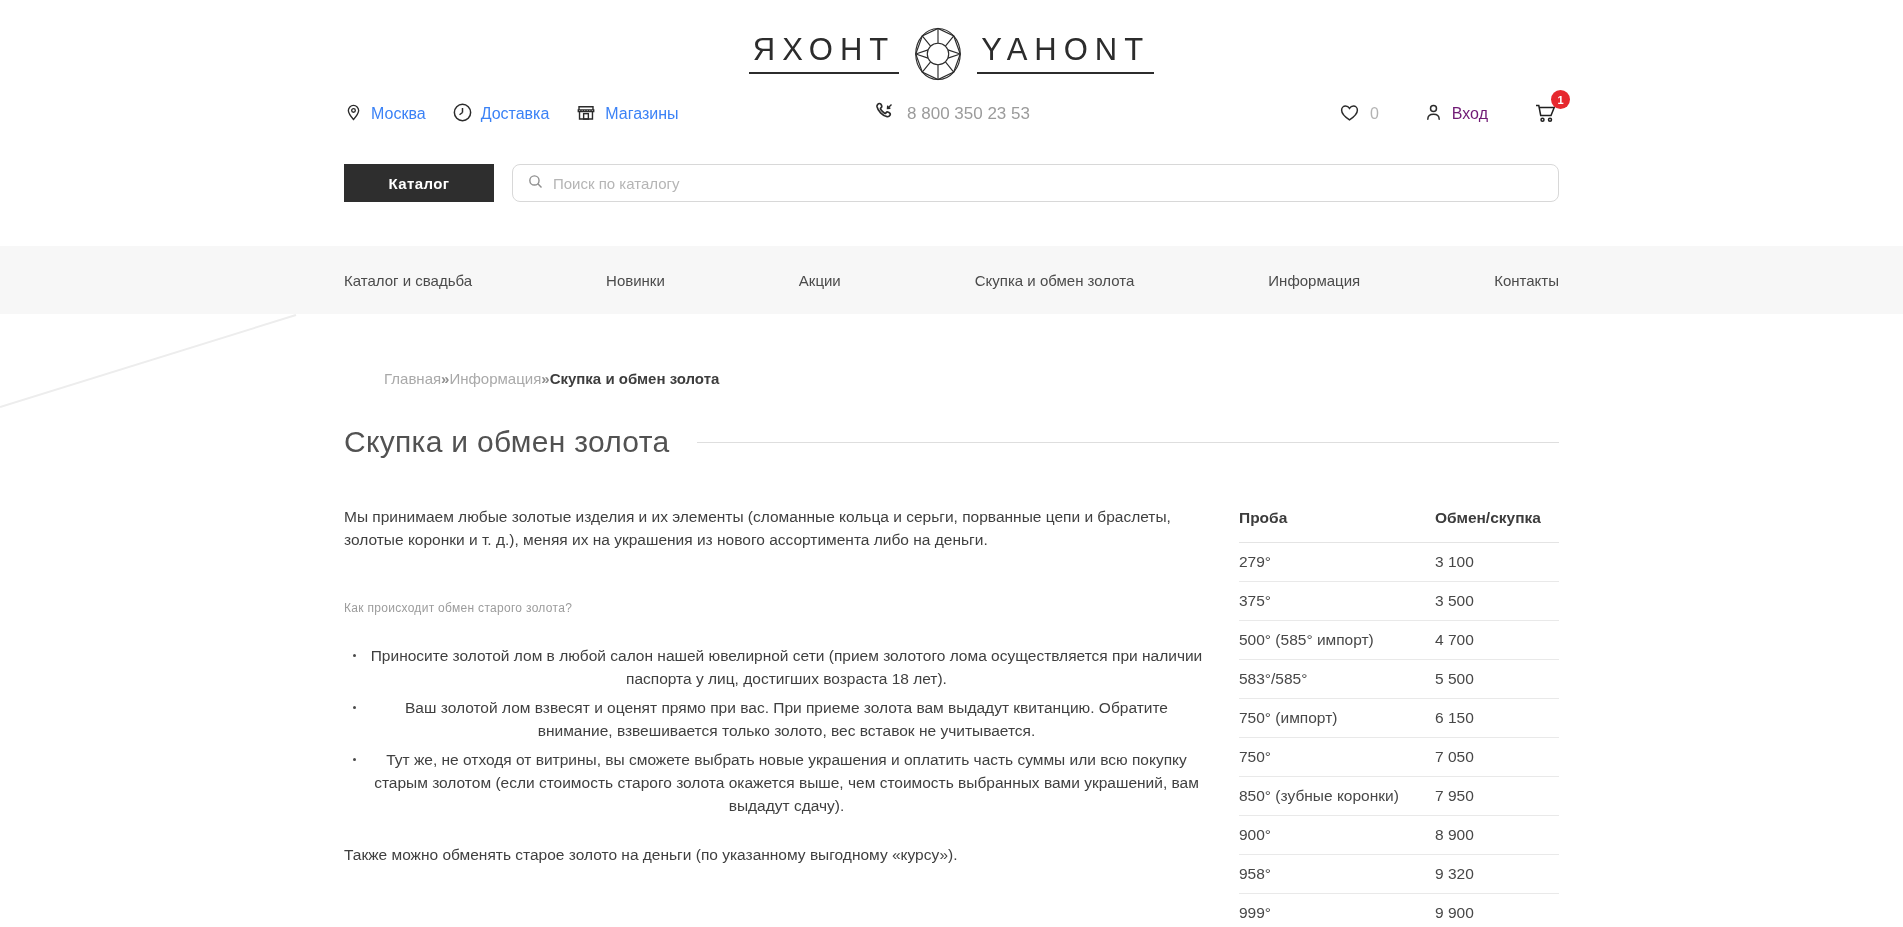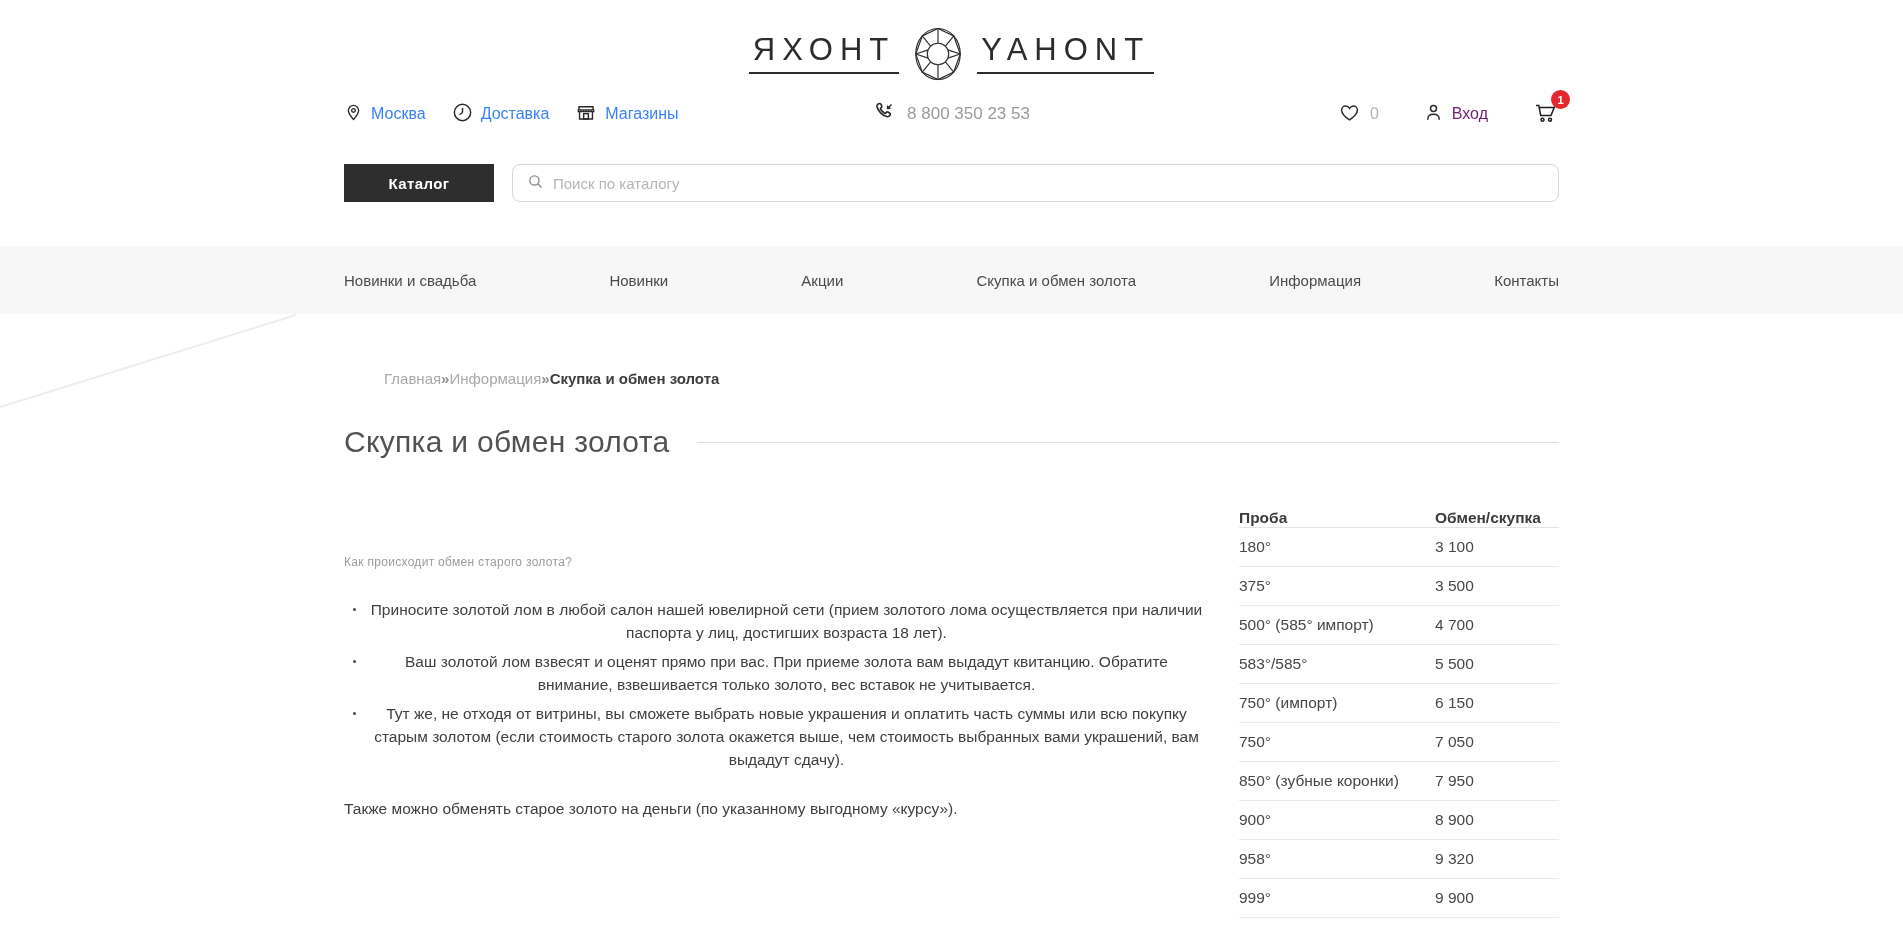--- a/index.html
+++ b/index.html
@@ -78,21 +78,21 @@
   .bullets { margin-top:24px; list-style:none;text-align:center; }
   .bullets li { position:relative; padding-left:26px; margin-bottom:6px; }
   .bullets li::before {
     content:""; position:absolute; left:9px; top:10px; width:3px; height:3px;
     border-radius:50%; background:#4a4a4a;
   }
   .outro { margin-top:26px; }
 
   
   .rates { width:320px; flex:none; padding-top:4px; font-size:15.5px; color:#474747; }
-  .thead { display:flex; font-weight:700; color:#3c3c3c; border-bottom:1px solid #e4e4e4; }
+  .thead { display:flex; font-weight:700; color:#3c3c3c; padding-bottom:15px; border-bottom:1px solid #e4e4e4; }
   .trow { display:flex; align-items:center; height:39px; border-bottom:1px solid #e9e9e9; }
   .tc1 { width:196px; }
   .tc2 { flex:1; }
 </style>
 </head>
 <body>
 
 <header>
   <div class="container">
     <div class="logo-row">
@@ -194,21 +194,21 @@
           </svg>
         </span>
         <input type="text" placeholder="Поиск по каталогу" style="">
       </div>
     </div>
   </div>
 </header>
 
 <nav class="nav-band">
   <div class="container nav-inner">
-      <a class="nav-item">Новинки и свадьба</a>
+      <a class="nav-item">Каталог и свадьба</a>
       <a class="nav-item">Новинки</a>
       <a class="nav-item">Акции</a>
       <a class="nav-item">Скупка и обмен золота</a>
       <a class="nav-item">Информация</a>
       <a class="nav-item">Контакты</a>
     </div>
 </nav>
 
 <div class="deco-wrap">
   <svg width="300" height="100" viewBox="0 0 300 100">
@@ -219,37 +219,38 @@
 <main class="container">
   <div class="breadcrumb"><span class="crumb"><a>Главная</a><span class="sep">»</span></span><span class="crumb"><a>Информация</a><span class="sep">»</span></span><span class="crumb"><a>Скупка и обмен золота</a><span class="sep"></span></span></div>
 
   <div class="title-row">
     <h1 class="page-title">Скупка и обмен золота</h1>
     <div class="title-rule"></div>
   </div>
 
   <div class="content">
     <article class="article">
+      <p>Мы принимаем любые золотые изделия и их элементы (сломанные кольца и серьги, порванные цепи и браслеты, золотые коронки и т. д.), меняя их на украшения из нового ассортимента либо на деньги.</p>
       <h2 class="subheading">Как происходит обмен старого золота?</h2>
       <ul class="bullets">
           <li>Приносите золотой лом в любой салон нашей ювелирной сети (прием золотого лома осуществляется при наличии паспорта у лиц, достигших возраста 18 лет).</li>
           <li>Ваш золотой лом взвесят и оценят прямо при вас. При приеме золота вам выдадут квитанцию. Обратите внимание, взвешивается только золото, вес вставок не учитывается.</li>
           <li>Тут же, не отходя от витрины, вы сможете выбрать новые украшения и оплатить часть суммы или всю покупку старым золотом (если стоимость старого золота окажется выше, чем стоимость выбранных вами украшений, вам выдадут сдачу).</li>
         </ul>
       <p class="outro">Также можно обменять старое золото на деньги (по указанному выгодному «курсу»).</p>
     </article>
 
     <aside class="rates">
       <div class="thead">
         <div class="tc1">Проба</div>
         <div class="tc2">Обмен/скупка</div>
       </div>
       <div>
           <div class="trow">
-          <div class="tc1">180°</div>
+          <div class="tc1">279°</div>
           <div class="tc2">3 100</div>
         </div>
           <div class="trow">
           <div class="tc1">375°</div>
           <div class="tc2">3 500</div>
         </div>
           <div class="trow">
           <div class="tc1">500° (585° импорт)</div>
           <div class="tc2">4 700</div>
         </div>

